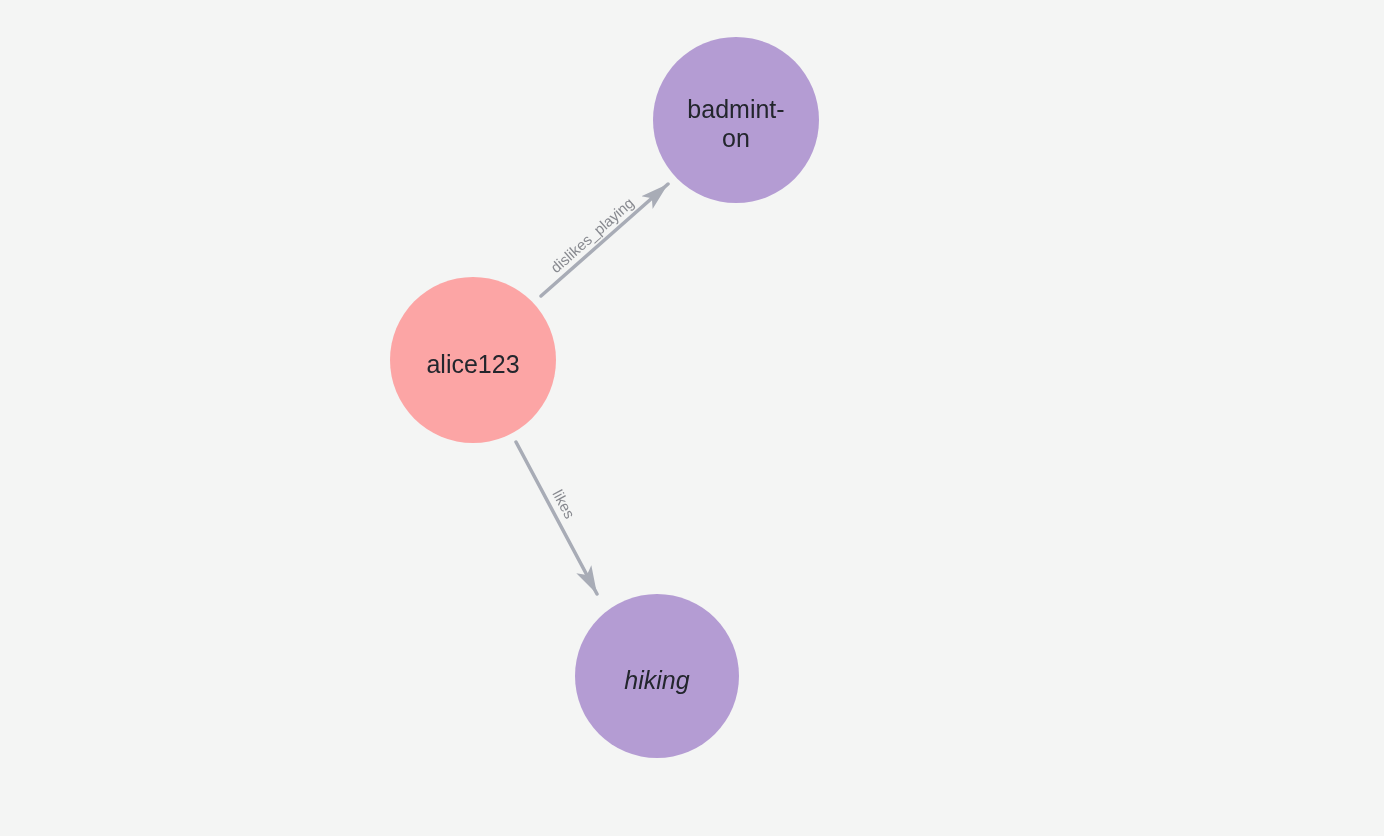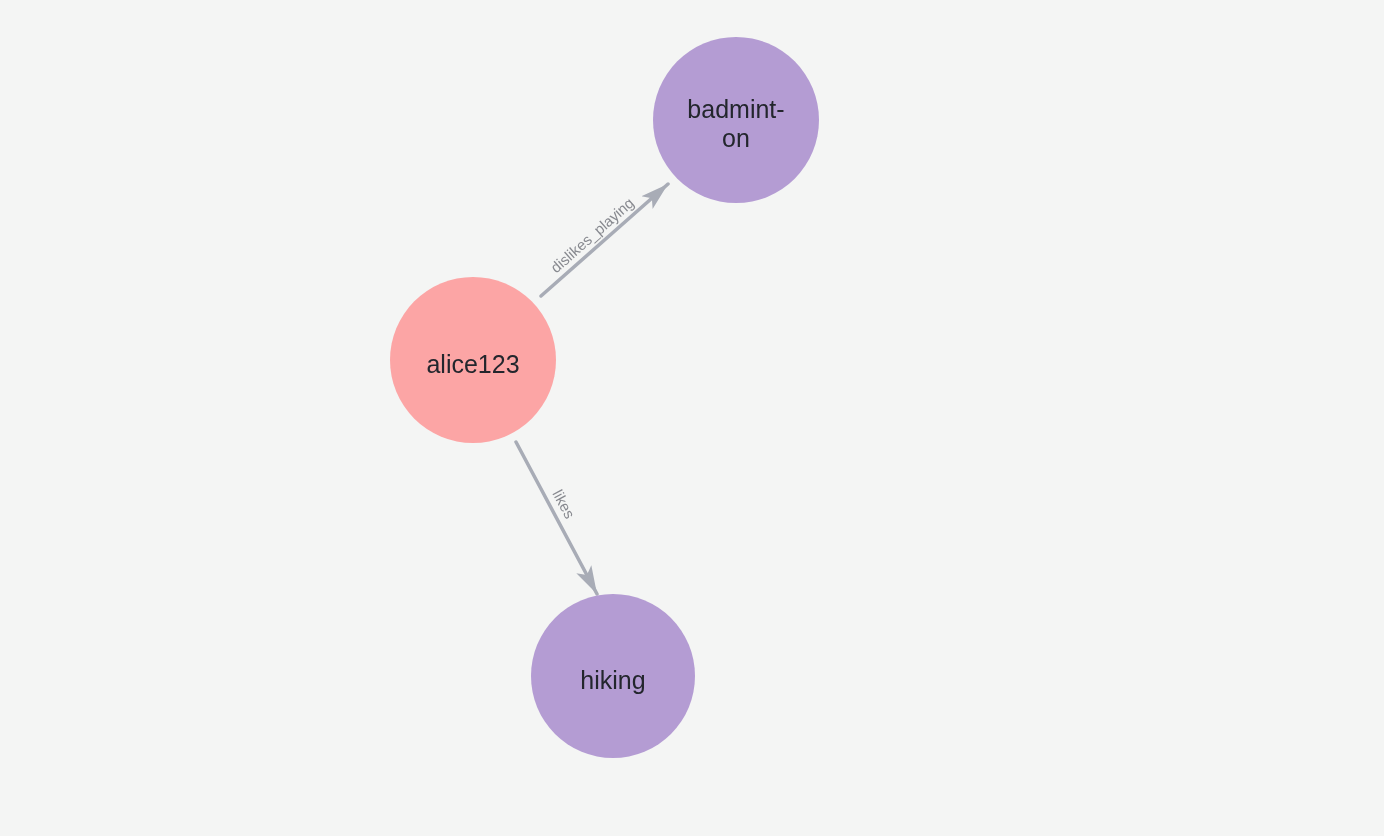--- a/index.html
+++ b/index.html
@@ -49,21 +49,21 @@
     user-select: none;
   }
   .node .label-line {
     display: block;
     transform: translateY(4px);
   }
   .node.person { background: #fca5a5; }
   .node.hobby  { background: #B49CD3; }
   #node-alice    { left: 390px; top: 277px; width: 166px; height: 166px; }
   #node-badminton{ left: 653px; top:  37px; width: 166px; height: 166px; }
-  #node-hiking   { left: 531px; top: 594px; width: 164px; height: 164px; }
+  #node-hiking   { left: 575px; top: 594px; width: 164px; height: 164px; font-style: italic; }
 </style>
 </head>
 <body>
 
 <div class="canvas">
 
   <svg class="edge-layer" viewBox="0 0 1384 836">
     <defs>
       <marker id="arrowhead" markerUnits="userSpaceOnUse" markerWidth="30" markerHeight="22" refX="28" refY="11" orient="auto">
         <path d="M0,2.5 L28,11 L0,19.5 L6.5,11 Z" fill="#A8ACB6"></path>

